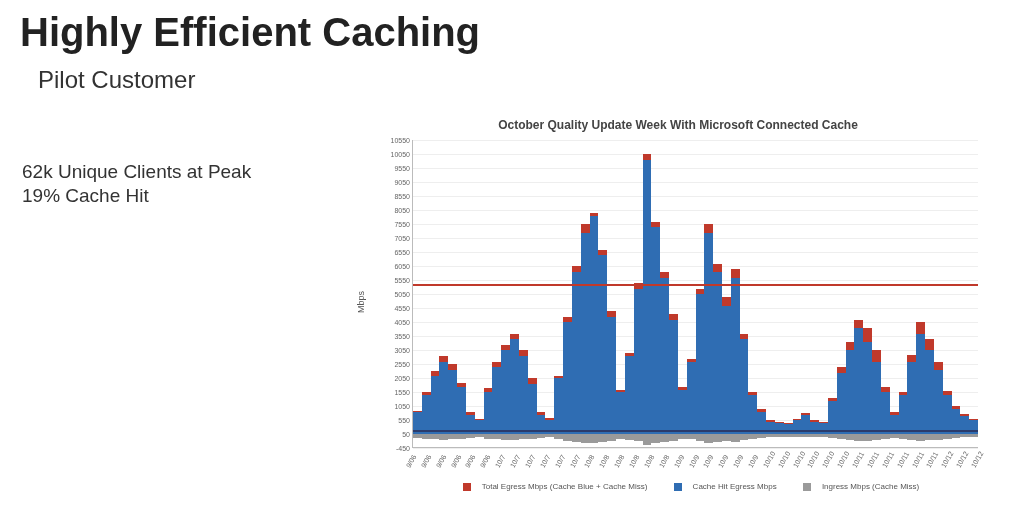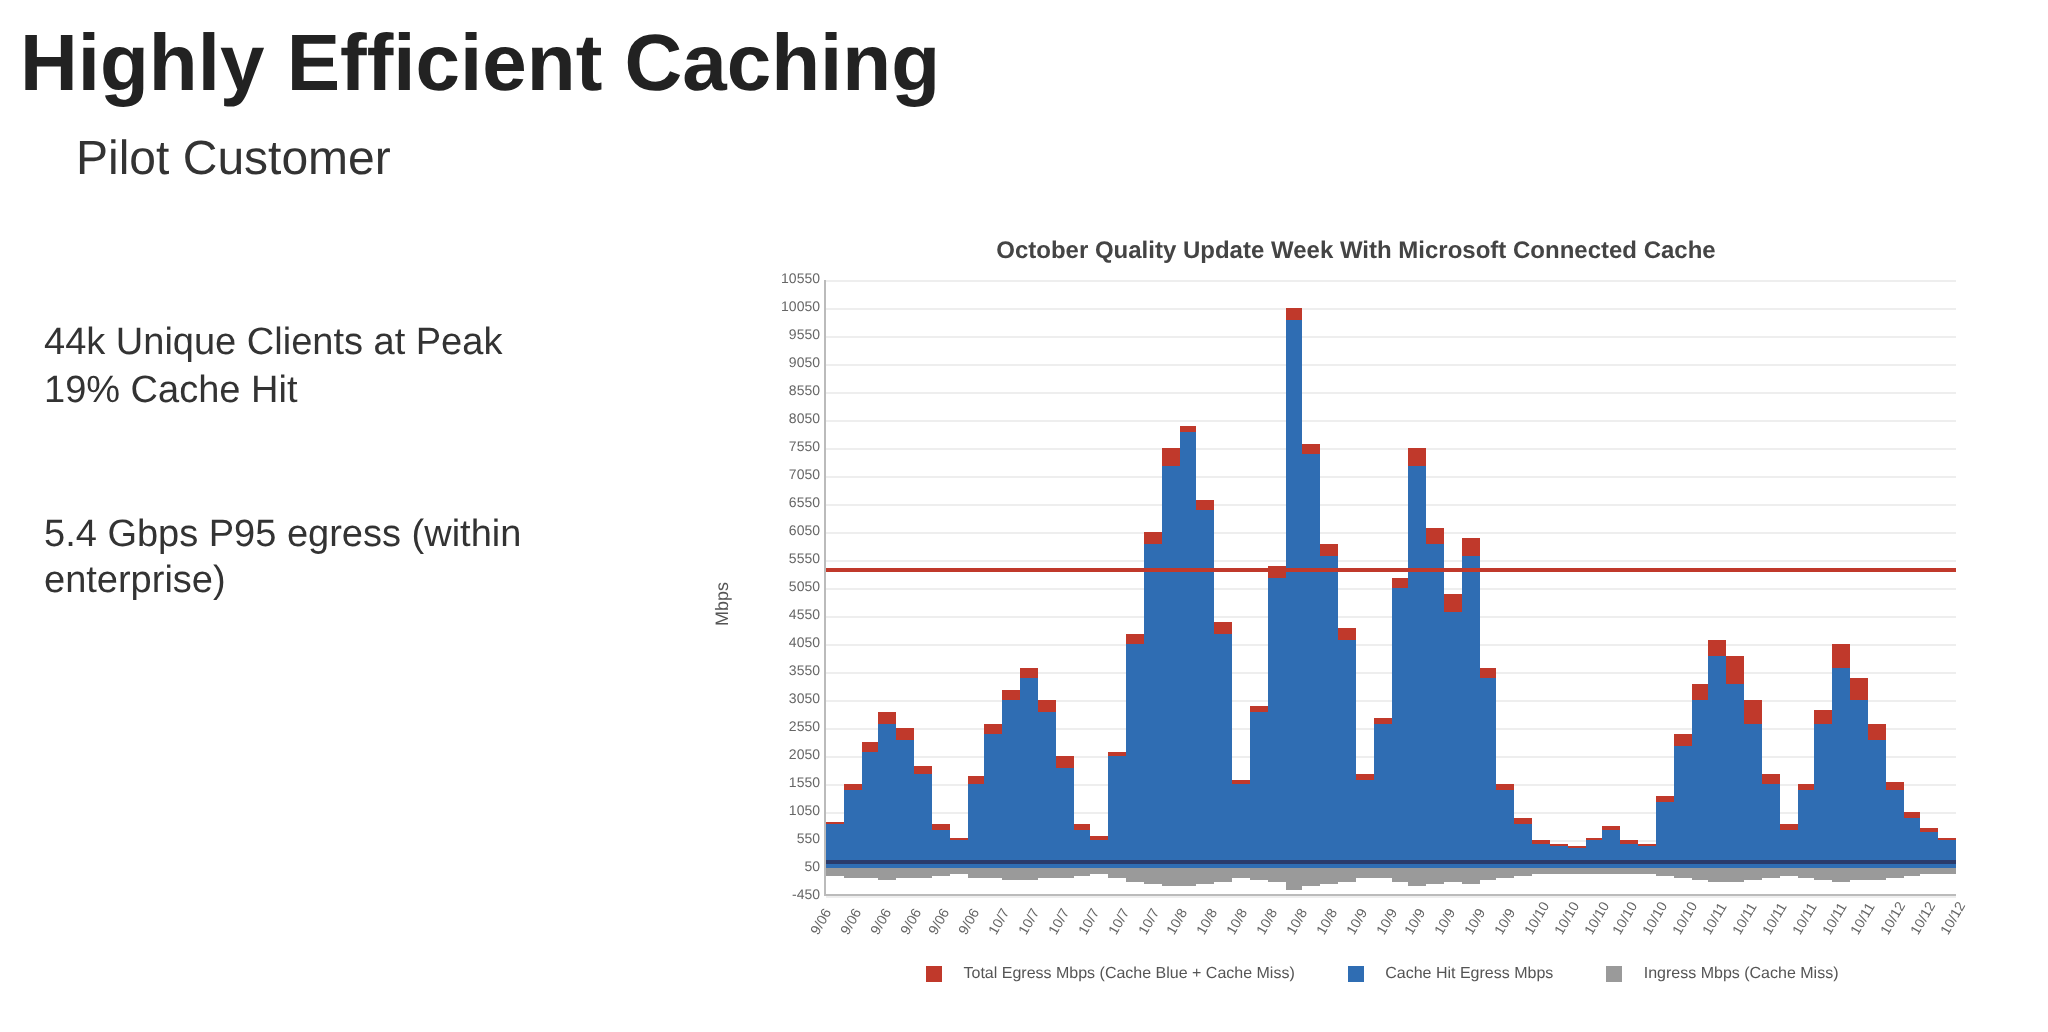--- a/index.html
+++ b/index.html
@@ -6,21 +6,21 @@
   body {
     width: 1024px;
     height: 516px;
     background: #ffffff;
     font-family: "Segoe UI", Arial, sans-serif;
     overflow: hidden;
     position: relative;
   }
   .title {
     position: absolute;
-    left: 10px;
+    left: 20px;
     top: 10px;
     font-size: 40px;
     font-weight: 700;
     color: #222;
   }
   .subtitle {
     position: absolute;
     left: 38px;
     top: 66px;
     font-size: 24px;
@@ -132,25 +132,22 @@
   .swatch.grey { background:#9a9a9a; }
 </style>
 </head>
 <body>
 
 <div class="title">Highly Efficient Caching</div>
 <div class="subtitle">Pilot Customer</div>
 
 <div class="bullets">
   <div class="grp">
-    <div>44k Unique Clients at Peak</div>
+    <div>62k Unique Clients at Peak</div>
     <div>19% Cache Hit</div>
-  </div>
-  <div class="grp">
-    <div>5.4 Gbps P95 egress (within enterprise)</div>
   </div>
 </div>
 
 <div class="chart-wrap">
   <div class="chart-title">October Quality Update Week With Microsoft Connected Cache</div>
   <div class="axis-label-y">Mbps</div>
   <div class="plot" id="plot">
       <div class="grid-h" style="top: 308px;"></div>
       <div class="ytick" style="top: 308px;">-450</div>
       <div class="grid-h" style="top: 294px;"></div>

